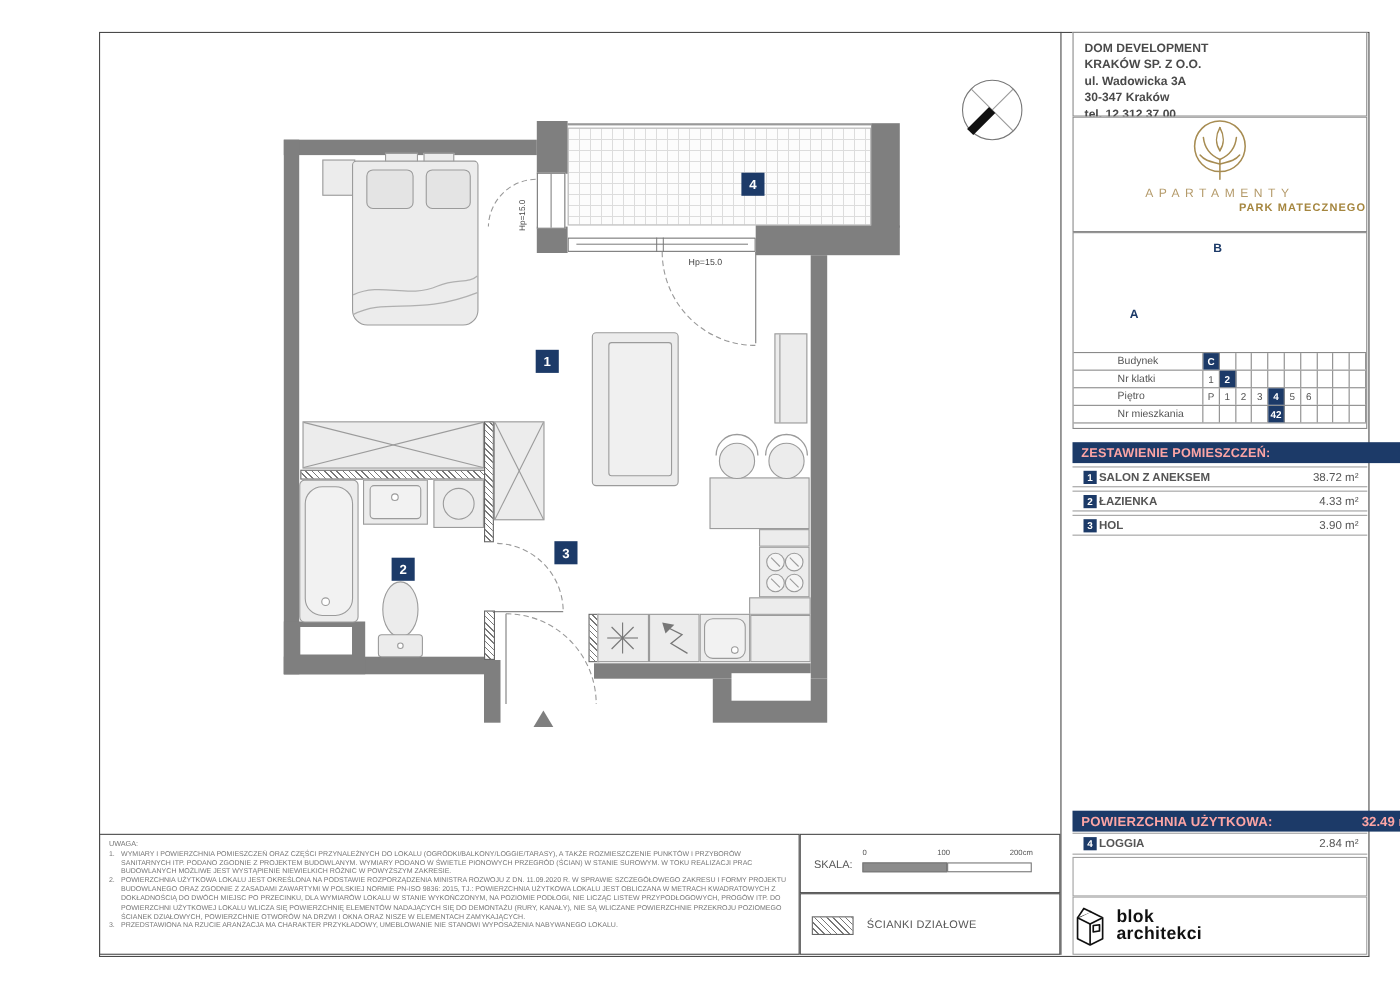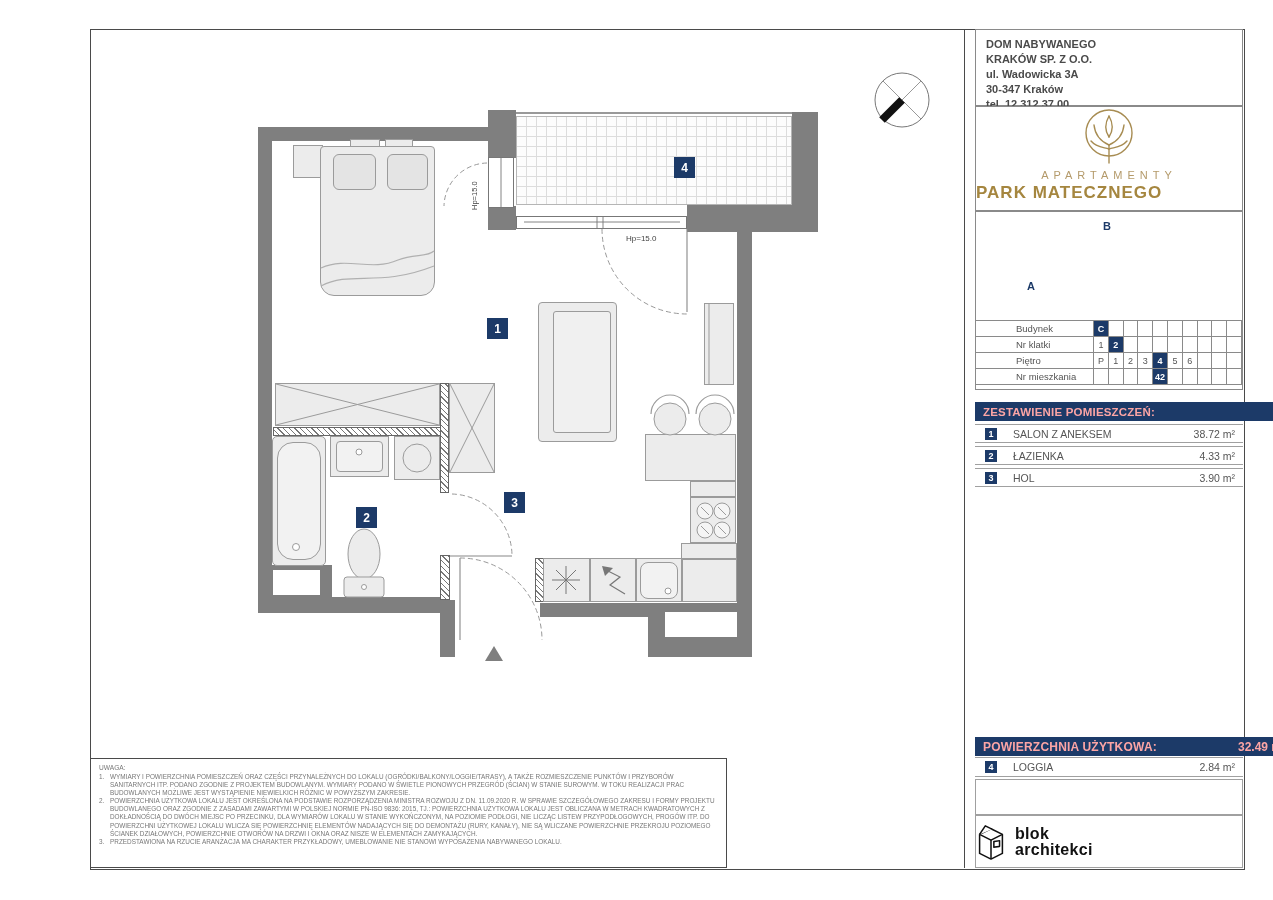--- a/index.html
+++ b/index.html
@@ -28,34 +28,34 @@
   .pbox{position:absolute;left:975px;width:268px;border:1px solid #8a8a8a;box-sizing:border-box;background:#fff;}
   .navyband{position:absolute;left:975px;width:319px;height:19px;background:#1c3a68;color:#fca5a5;
             display:flex;align-items:center;box-sizing:border-box;}
   .navyband .bl{font-weight:bold;font-size:11.5px;padding-left:8px;letter-spacing:.2px;}
   .navyband .bv{font-weight:bold;font-size:11.5px;margin-left:auto;padding-right:8px;}
   .company{font-size:11px;line-height:15px;font-weight:bold;color:#4a4a4a;padding:7px 0 0 10px;}
   .roomrow{position:relative;height:17px;margin-bottom:3px;border-top:1px solid #a0a0a0;border-bottom:1px solid #a0a0a0;
            display:flex;align-items:center;background:#fff;}
   .numsq{width:12px;height:12px;background:#1c3a68;color:#fff;font-size:9px;font-weight:bold;
          display:flex;align-items:center;justify-content:center;margin-left:10px;flex:none;}
-  .rname{font-size:10.5px;color:#555;margin-left:16px;}
+  .rname{font-size:10.5px;color:#555;margin-left:2px;font-weight:bold;}
   .rarea{font-size:10.5px;color:#555;margin-left:auto;margin-right:8px;}
   
   .loc-table{position:absolute;left:0;right:0;bottom:4px;border-bottom:1px solid #8a8a8a;}
   .loc-row{height:15px;display:flex;align-items:stretch;border-top:1px solid #8a8a8a;}
   .loc-label{font-size:9.5px;color:#555;padding-left:8px;display:flex;align-items:center;flex:1;margin-left:32px;}
   .loc-cells{display:flex;width:148px;border-left:1px solid #8a8a8a;flex:none;}
   .cell{width:13.8px;border-right:1px solid #8a8a8a;font-size:9px;color:#555;
         display:flex;align-items:center;justify-content:center;flex:none;}
   .cell.hl{background:#1c3a68;color:#fff;font-weight:bold;}
   .blabel{position:absolute;color:#1c3a68;font-weight:bold;font-size:11px;}
   
   .apt1{letter-spacing:5px;font-size:11px;color:#b49a6a;text-align:center;}
-  .apt2{letter-spacing:1px;font-size:17px;font-weight:bold;color:#a5863f;text-align:left;margin-top:2px;}
+  .apt2{letter-spacing:1px;font-size:10px;font-weight:bold;color:#a5863f;text-align:right;margin-top:2px;}
   .dlogo{position:absolute;left:1147px;top:40px;width:82px;height:60px;}
   .dlogo .o1{position:absolute;left:8px;top:1px;width:70px;height:46px;background:#f4a243;border-radius:50%;transform:rotate(-15deg);}
   .dlogo .o2{position:absolute;left:1px;top:13px;width:66px;height:43px;background:#e0661f;border-radius:50%;transform:rotate(12deg);}
   .dlogo .red{position:absolute;left:9px;top:4px;width:64px;height:51px;background:#ce2030;border-radius:48% 52% 55% 45%;transform:rotate(-5deg);}
   .dlogo .t1{position:absolute;left:0;right:4px;top:13px;text-align:center;color:#fff;font-weight:bold;font-size:17px;letter-spacing:.5px;}
   .dlogo .t2{position:absolute;left:0;right:4px;top:32px;text-align:center;color:#fff;font-size:4.5px;letter-spacing:.6px;}
   
   .notes{left:90px;top:758px;width:637px;height:110px;border:1px solid #4a4a4a;box-sizing:border-box;padding:5px 8px;}
   .notes .ttl{font-size:6.6px;color:#777;margin-bottom:2px;}
   .note-item{display:flex;font-size:6.4px;line-height:8.1px;color:#777;}
@@ -238,21 +238,21 @@
       <line x1="1162" y1="240" x2="1199" y2="240" stroke="#888" stroke-width="0.7"></line>
       <line x1="1178" y1="216" x2="1178" y2="240" stroke="#888" stroke-width="0.7"></line>
       <line x1="1186" y1="228" x2="1186" y2="252" stroke="#888" stroke-width="0.7"></line>
       <line x1="1170" y1="252" x2="1170" y2="264" stroke="#888" stroke-width="0.7"></line>
       <rect x="1164" y="218" width="10" height="9" fill="#1c3a68"></rect>
     </g>
   </svg>
 
   <div class="pbox" style="top:29px;height:77px;">
     <div class="company">
-      <div>DOM NABYWANEGO</div>
+      <div>DOM DEVELOPMENT</div>
       <div>KRAKÓW SP. Z O.O.</div>
       <div>ul. Wadowicka 3A</div>
       <div>30-347 Kraków</div>
       <div>tel. 12 312 37 00</div>
     </div>
   </div>
 
   <div class="pbox" style="top:106px;height:105px;">
     <div style="text-align:center;padding-top:0;">
       <svg width="54" height="58" viewBox="0 0 54 58">
@@ -400,15 +400,27 @@
     <div class="note-item">
       <span class="note-no">2.</span>
       <span>POWIERZCHNIA UŻYTKOWA LOKALU JEST OKREŚLONA NA PODSTAWIE ROZPORZĄDZENIA MINISTRA ROZWOJU Z DN. 11.09.2020 R. W SPRAWIE SZCZEGÓŁOWEGO ZAKRESU I FORMY PROJEKTU BUDOWLANEGO ORAZ ZGODNIE Z ZASADAMI ZAWARTYMI W POLSKIEJ NORMIE PN-ISO 9836: 2015, TJ.: POWIERZCHNIA UŻYTKOWA LOKALU JEST OBLICZANA W METRACH KWADRATOWYCH Z DOKŁADNOŚCIĄ DO DWÓCH MIEJSC PO PRZECINKU, DLA WYMIARÓW LOKALU W STANIE WYKOŃCZONYM, NA POZIOMIE PODŁOGI, NIE LICZĄC LISTEW PRZYPODŁOGOWYCH, PROGÓW ITP. DO POWIERZCHNI UŻYTKOWEJ LOKALU WLICZA SIĘ POWIERZCHNIĘ ELEMENTÓW NADAJĄCYCH SIĘ DO DEMONTAŻU (RURY, KANAŁY), NIE SĄ WLICZANE POWIERZCHNIE PRZEKROJU POZIOMEGO ŚCIANEK DZIAŁOWYCH, POWIERZCHNIE OTWORÓW NA DRZWI I OKNA ORAZ NISZE W ELEMENTACH ZAMYKAJĄCYCH.</span>
     </div>
     <div class="note-item">
       <span class="note-no">3.</span>
       <span>PRZEDSTAWIONA NA RZUCIE ARANŻACJA MA CHARAKTER PRZYKŁADOWY, UMEBLOWANIE NIE STANOWI WYPOSAŻENIA NABYWANEGO LOKALU.</span>
     </div>
   </div>
 
-
+  <div class="abs skala">
+    <span class="abs" style="left:12px;top:22px;font-size:10px;color:#555;">SKALA:</span>
+    <span class="tick" style="left:56px;top:13px;">0</span>
+    <span class="tick" style="left:124px;top:13px;">100</span>
+    <span class="tick" style="left:190px;top:13px;">200cm</span>
+    <div class="abs" style="left:56px;top:25px;width:77px;height:9px;background:#8c8c8c;border:1px solid #777;box-sizing:border-box;"></div>
+    <div class="abs" style="left:133px;top:25px;width:77px;height:9px;background:#fff;border:1px solid #777;box-sizing:border-box;"></div>
+  </div>
+
+  <div class="abs legendbox">
+    <div class="hatch" style="left:10px;top:20px;width:38px;height:17px;"></div>
+    <span class="abs" style="left:60px;top:23px;font-size:10px;color:#555;letter-spacing:.3px;">ŚCIANKI DZIAŁOWE</span>
+  </div>
 
 </div>
 
 </body></html>

